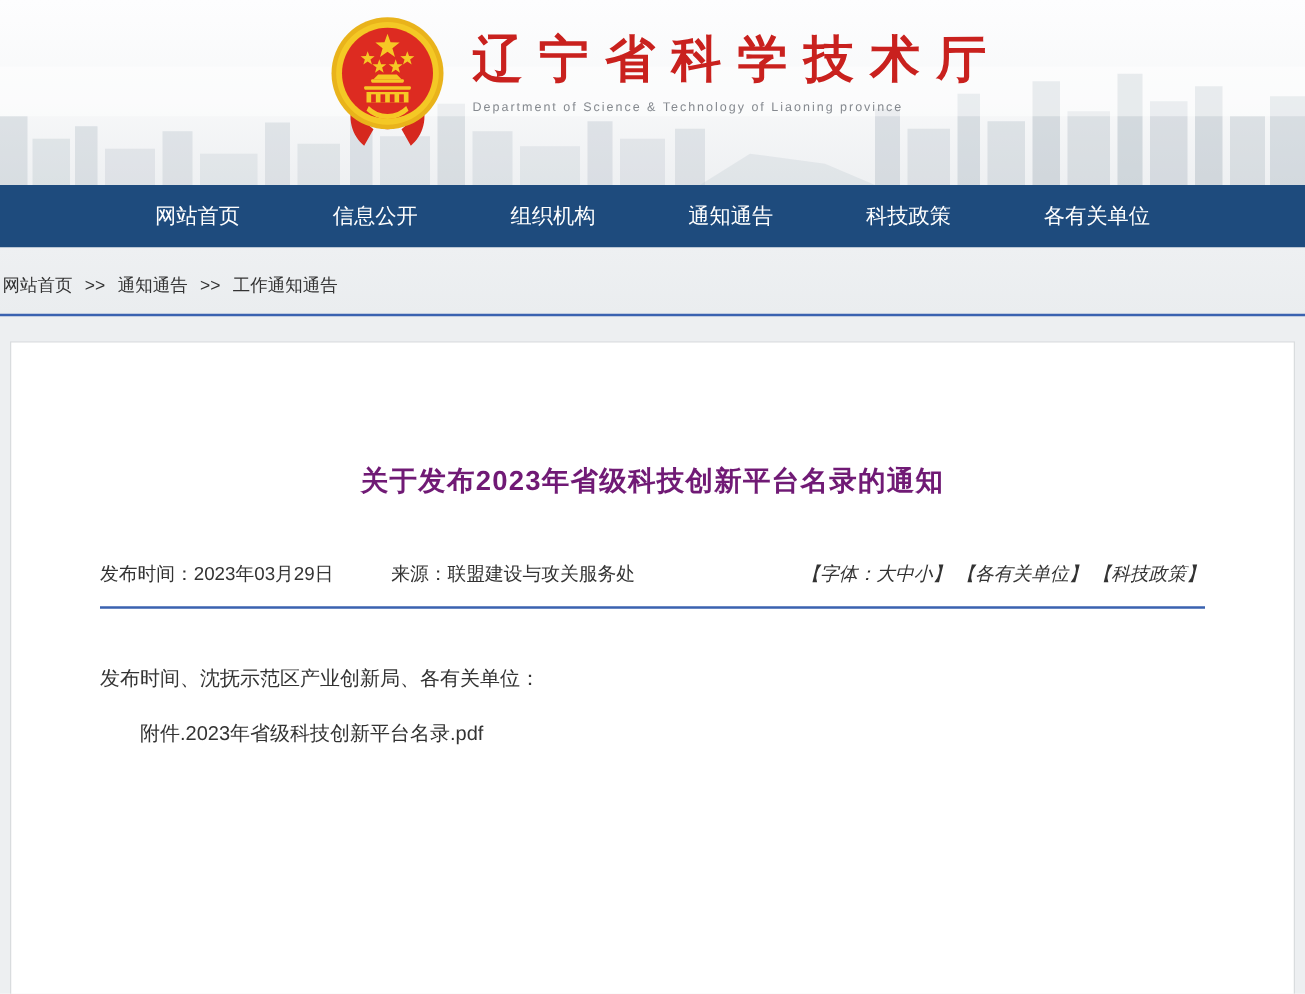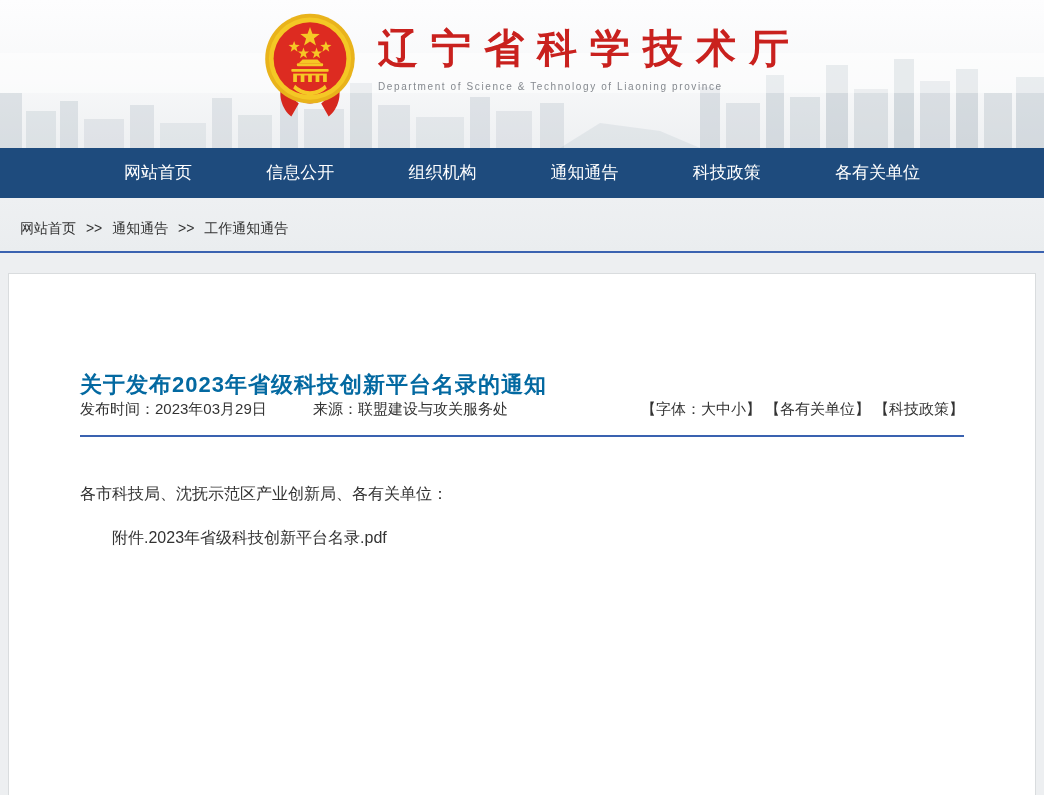--- a/index.html
+++ b/index.html
@@ -39,44 +39,44 @@
     padding:0 124px;
   }
   .nav-item {
     color:#ffffff; font-size:17px; cursor:pointer; line-height:50px;
     white-space:nowrap;
   }
 
   
   .crumb-strip {
     background:linear-gradient(180deg,#eef0f2,#eaedef);
-    padding:22px 0 13px 20px;
+    padding:22px 0 13px 2px;
     border-bottom:2px solid #3a62b0;
   }
   .crumb { font-size:14px; color:#333; }
   .crumb a { color:#333; text-decoration:none; cursor:pointer; }
   .crumb .sep { margin:0 6px; color:#333; }
 
   
   .card {
     margin:20px 8px 0 8px;
     background:#ffffff;
     border:1px solid #d9dcde;
     height:700px;
     padding:96px 71px 0 71px;
   }
   .article-title {
-    font-size:22px; font-weight:bold; color:#0369a1;
+    text-align:center; font-size:22px; font-weight:bold; color:#701a75;
     letter-spacing:1px;
   }
   .meta-row {
-    display:flex; align-items:center; font-size:15px; color:#333;
+    display:flex; align-items:center; margin-top:50px; font-size:15px; color:#333;
   }
   .meta-left span.meta-item { margin-right:42px; }
-  .meta-tools { margin-left:auto; display:flex; }
+  .meta-tools { margin-left:auto; display:flex;font-style:italic; }
   .meta-tool { color:#333; cursor:pointer; white-space:nowrap; margin-left:4px; }
   .meta-divider { border-bottom:2px solid #3a62b0; margin-top:16px; }
 
   .article-body { margin-top:42px; font-size:16px; line-height:30px; color:#333; }
   .article-body p { margin-bottom:7px; }
   .article-body p.indent { text-indent:2em; }
   .attachment-line { margin-top:14px; text-indent:2em; font-size:16px; }
   .attachment-link { color:#333; text-decoration:none; cursor:pointer;margin-top:26px; }
 </style>
 </head>
@@ -190,18 +190,18 @@
     <div class="meta-tools">
       <span class="meta-tool">【字体：大中小】</span>
       <span class="meta-tool">【各有关单位】</span>
       <span class="meta-tool">【科技政策】</span>
     </div>
   </div>
 
   <div class="meta-divider"></div>
 
   <div class="article-body">
-    <p>各市科技局、沈抚示范区产业创新局、各有关单位：</p>
+    <p>发布时间、沈抚示范区产业创新局、各有关单位：</p>
     <div class="attachment-line">
       <a class="attachment-link">附件.2023年省级科技创新平台名录.pdf</a>
     </div>
   </div>
 </div>
 
 </body></html>

